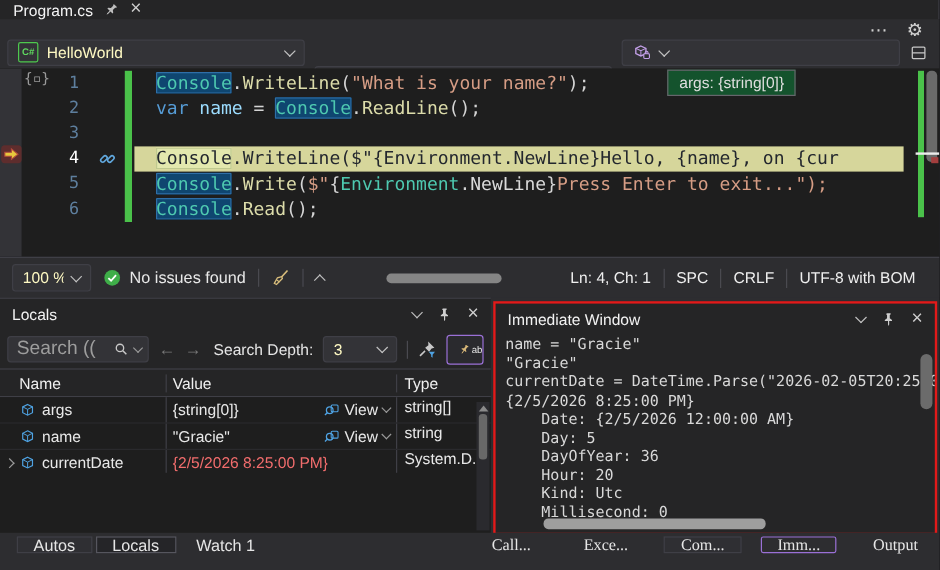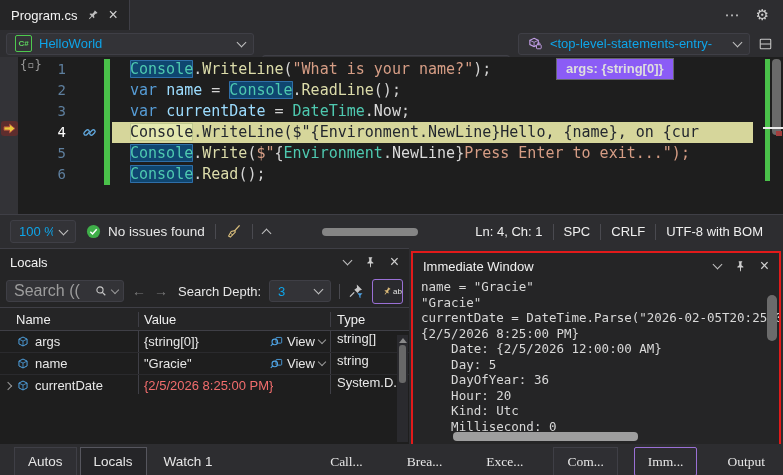--- a/index.html
+++ b/index.html
@@ -1,31 +1,31 @@
 <!DOCTYPE html>
 <html><head>
 <meta charset="utf-8">
 <style>
   html,body{margin:0;padding:0;background:#1a1a1c;}
   body{width:783px;height:475px;overflow:hidden;font-family:"Liberation Sans",sans-serif;-webkit-font-smoothing:antialiased;}
   .vs{position:relative;width:783px;height:475px;background:#2D2D30;overflow:hidden;color:#F1F1F1;}
 
   
-  .tabstrip{position:absolute;top:0;left:0;right:0;height:30px;background:#2D2D30;display:flex;align-items:stretch;}
+  .tabstrip{position:absolute;top:0;left:0;right:0;height:30px;background:#2D2D30;display:flex;align-items:stretch;flex-direction:column;}
   .doc-tab{display:flex;align-items:center;gap:9px;padding:0 11px;background:#252526;border-right:1px solid #3F3F46;}
   .doc-title{font-size:13px;color:#F4F4F4;}
   .tab-pin{display:flex;transform:rotate(45deg);opacity:.9;}
   .tab-close{font-size:16px;line-height:16px;color:#D0D0D0;cursor:pointer;}
   .strip-right{margin-left:auto;display:flex;align-items:center;gap:16px;padding-right:14px;color:#CFCFCF;}
   .strip-right span{font-size:15px;}
 
   
   .navbar{position:absolute;top:30px;left:0;right:0;height:27px;background:#2D2D30;display:flex;align-items:center;padding:0 6px;gap:8px;}
   .dd{height:22px;background:#333337;border:1px solid #3F3F46;border-radius:3px;display:flex;align-items:center;gap:7px;padding:0 8px;box-sizing:border-box;}
-  .dd-label{flex:1;font-size:13px;color:#0ea5e9;white-space:nowrap;overflow:hidden;}
+  .dd-label{flex:1;font-size:13px;color:#fef9c3;white-space:nowrap;overflow:hidden;}
   .dd.proj{width:250px;}
   .dd.type{width:250px;margin-top:44px;}
   .dd.member{width:234px;}
   .chev{display:inline-block;width:6px;height:6px;border-right:1.5px solid #C2C2C2;border-bottom:1.5px solid #C2C2C2;transform:rotate(45deg);margin-top:-3px;}
   .chev.sm{width:5px;height:5px;}
   .chev.right{transform:rotate(-45deg);margin-top:0;}
   .chev.up{transform:rotate(-135deg);margin-top:3px;}
   .chev.dim{border-color:#9a9a9a;}
   .csharp{width:15px;height:15px;border:1px solid #4EC94E;border-radius:2px;color:#5FD65F;font-size:8px;font-weight:bold;display:flex;align-items:center;justify-content:center;}
   .split-btn{margin-left:auto;display:flex;padding-right:4px;}
@@ -41,21 +41,21 @@
   .code-row.current::before{content:'';position:absolute;left:112px;right:30px;top:0;bottom:0;background:#D6D69B;}
   .lnum{position:absolute;left:36px;width:30px;text-align:right;font-family:"DejaVu Sans Mono",monospace;font-size:14px;color:#5E7F9E;}
   .lnum.cur{color:#FFFFFF;}
   .linkg{position:absolute;left:82px;top:3px;}
   .code-text{position:absolute;left:130px;white-space:pre;font-family:"DejaVu Sans Mono",monospace;font-size:15px;}
   .tk.kw{color:#569CD6;} .tk.cls{color:#4EC9B0;} .tk.mth{color:#DCDCAA;} .tk.str{color:#D69D85;}
   .tk.pun{color:#D4D4D4;} .tk.idf{color:#9CDCFE;} .tk.pln{color:#DADADA;}
   .tk.hl{background:#0F4670;box-shadow:inset 0 0 0 1px #2F6FA8;border-radius:1px;}
   .tk.dk{color:#23272E;}
   .tk.hlc{background:#E3E8AE;box-shadow:inset 0 0 0 1px #BFC98F;}
-  .datatip{position:absolute;left:556px;top:1px;height:20px;line-height:20px;padding:0 9px;background:#8b5cf6;border:1px solid #66666C;color:#DEDEDE;font-size:13px;font-weight:bold;}
+  .datatip{position:absolute;left:556px;top:1px;height:20px;line-height:20px;padding:0 9px;background:#14532d;border:1px solid #66666C;color:#DEDEDE;font-size:13px;}
   .vscroll{position:absolute;right:0;top:0;bottom:0;width:20px;}
   .vs-green{position:absolute;left:2px;width:5px;top:2px;height:122px;background:#4AC14A;}
   .vs-thumb{position:absolute;left:9px;width:9px;top:2px;height:76px;background:#6A6A6A;border-radius:4px;}
   .vs-caretline{position:absolute;left:0;right:0;top:70px;height:2px;background:#ECECEC;}
   .vs-mark{position:absolute;left:13px;top:74px;width:6px;height:5px;background:#A33E3E;}
 
   
   .estatus{position:absolute;top:214px;left:0;right:0;height:34px;background:#2D2D30;border-top:1px solid #3F3F46;display:flex;align-items:center;padding:0 10px;gap:10px;box-sizing:border-box;}
   .zoom-dd{width:66px;height:23px;}
   .issues{display:flex;align-items:center;gap:7px;font-size:13.5px;color:#E8E8E8;}
@@ -102,21 +102,21 @@
   .imm-panel{position:absolute;top:251px;left:411px;width:370px;height:195px;border:2px solid #E21A1A;background:#252526;box-sizing:border-box;overflow:hidden;}
   #imm-lines{position:absolute;top:26px;left:0;right:0;bottom:2px;overflow:hidden;padding-left:8px;}
   .imm-line{font-family:"DejaVu Sans Mono",monospace;font-size:12.5px;line-height:15.5px;color:#D8D8D8;white-space:pre;}
   .imm-vsb{position:absolute;right:2px;top:42px;width:10px;height:46px;background:#6B6B6B;border-radius:5px;}
   .imm-hsb{position:absolute;left:40px;bottom:3px;width:185px;height:9px;background:#9E9E9E;border-radius:4px;}
 
   
   .bottom-tabs{position:absolute;top:444px;left:0;right:0;height:31px;background:#2D2D30;display:flex;align-items:flex-start;padding-top:3px;box-sizing:border-box;}
   .btabs-left{margin-left:14px;display:flex;gap:3px;}
   .btabs-right{margin-left:auto;margin-right:4px;display:flex;gap:16px;font-family:Liberation Serif, serif;}
-  .btab{height:29px;padding:0 13px;display:flex;align-items:center;font-size:13.5px;color:#E6E6E6;border:1px solid transparent;box-sizing:border-box;white-space:nowrap;}
+  .btab{height:14px;padding:0 13px;display:flex;align-items:center;font-size:13.5px;color:#E6E6E6;border:1px solid transparent;box-sizing:border-box;white-space:nowrap;}
   .btab.normal{border-color:#3F3F46;background:#2F2F33;}
   .btab.active{border-color:#56565E;background:#252528;}
   .btab.focused{border-color:#9A70D6;border-radius:2px;}
 
   svg{display:block;}
 </style>
 </head>
 <body>
 
 <div class="vs">
@@ -155,21 +155,20 @@
     </div>
     <div class="dd member">
       <span class="tool-icon">
           <svg width="16" height="15" viewBox="0 0 16 16">
             <path d="M7 2.5 11.5 4.6v4.6L7 11.3 2.5 9.2V4.6Z" fill="none" stroke="#C39FE8" stroke-width="1.2"></path>
             <path d="M2.5 4.6 7 6.7l4.5-2.1M7 6.7v4.6" fill="none" stroke="#C39FE8" stroke-width=".9"></path>
             <rect x="9.6" y="9.4" width="5" height="4.2" rx=".8" fill="#2D2D30" stroke="#C39FE8" stroke-width="1"></rect>
             <path d="M10.9 9.4V8.3a1.2 1.2 0 0 1 2.4 0v1.1" fill="none" stroke="#C39FE8" stroke-width="1"></path>
           </svg>
         </span>
-      <span class="dd-label">&lt;top-level-statements-entry-</span>
       <span class="chev"></span>
     </div>
     <span class="split-btn">
         <svg width="15" height="14" viewBox="0 0 16 16">
           <rect x="2" y="2.5" width="12" height="11" rx="1" fill="none" stroke="#C8C8C8" stroke-width="1.2"></rect>
           <path d="M2 8h12" stroke="#C8C8C8" stroke-width="1.2"></path>
         </svg>
       </span>
   </div>
 
@@ -181,21 +180,20 @@
         <div class="code-row">
           <span class="lnum">1</span>
           <span class="code-text"><span class="tk cls hl">Console</span><span class="tk pun">.</span><span class="tk mth">WriteLine</span><span class="tk pun">(</span><span class="tk str">"What is your name?"</span><span class="tk pun">);</span></span>
         </div>
         <div class="code-row">
           <span class="lnum">2</span>
           <span class="code-text"><span class="tk kw">var </span><span class="tk idf">name </span><span class="tk pun">= </span><span class="tk cls hl">Console</span><span class="tk pun">.</span><span class="tk mth">ReadLine</span><span class="tk pun">();</span></span>
         </div>
         <div class="code-row">
           <span class="lnum">3</span>
-          <span class="code-text"><span class="tk kw">var </span><span class="tk idf">currentDate </span><span class="tk pun">= </span><span class="tk cls">DateTime</span><span class="tk pun">.</span><span class="tk pln">Now</span><span class="tk pun">;</span></span>
         </div>
         <div class="code-row current">
           <span class="lnum cur">4</span>
           <span class="linkg">
             <svg width="15" height="15" viewBox="0 0 16 16">
               <g fill="none" stroke="#61A8DE" stroke-width="1.4">
                 <rect x="1.6" y="6.2" width="6.6" height="3.6" rx="1.8" transform="rotate(-45 4.9 8)"></rect>
                 <rect x="7.8" y="6.2" width="6.6" height="3.6" rx="1.8" transform="rotate(-45 11.1 8)"></rect>
               </g>
             </svg>
@@ -425,21 +423,20 @@
   </div>
 
   <div class="bottom-tabs">
     <div class="btabs-left" id="btabs-left">
         <div class="btab normal">Autos</div>
         <div class="btab active">Locals</div>
         <div class="btab plain">Watch 1</div>
       </div>
     <div class="btabs-right" id="btabs-right">
         <div class="btab plain">Call...</div>
-        <div class="btab plain">Brea...</div>
         <div class="btab plain">Exce...</div>
         <div class="btab normal">Com...</div>
         <div class="btab focused">Imm...</div>
         <div class="btab plain">Output</div>
       </div>
   </div>
 
 </div>
 
 </body></html>

